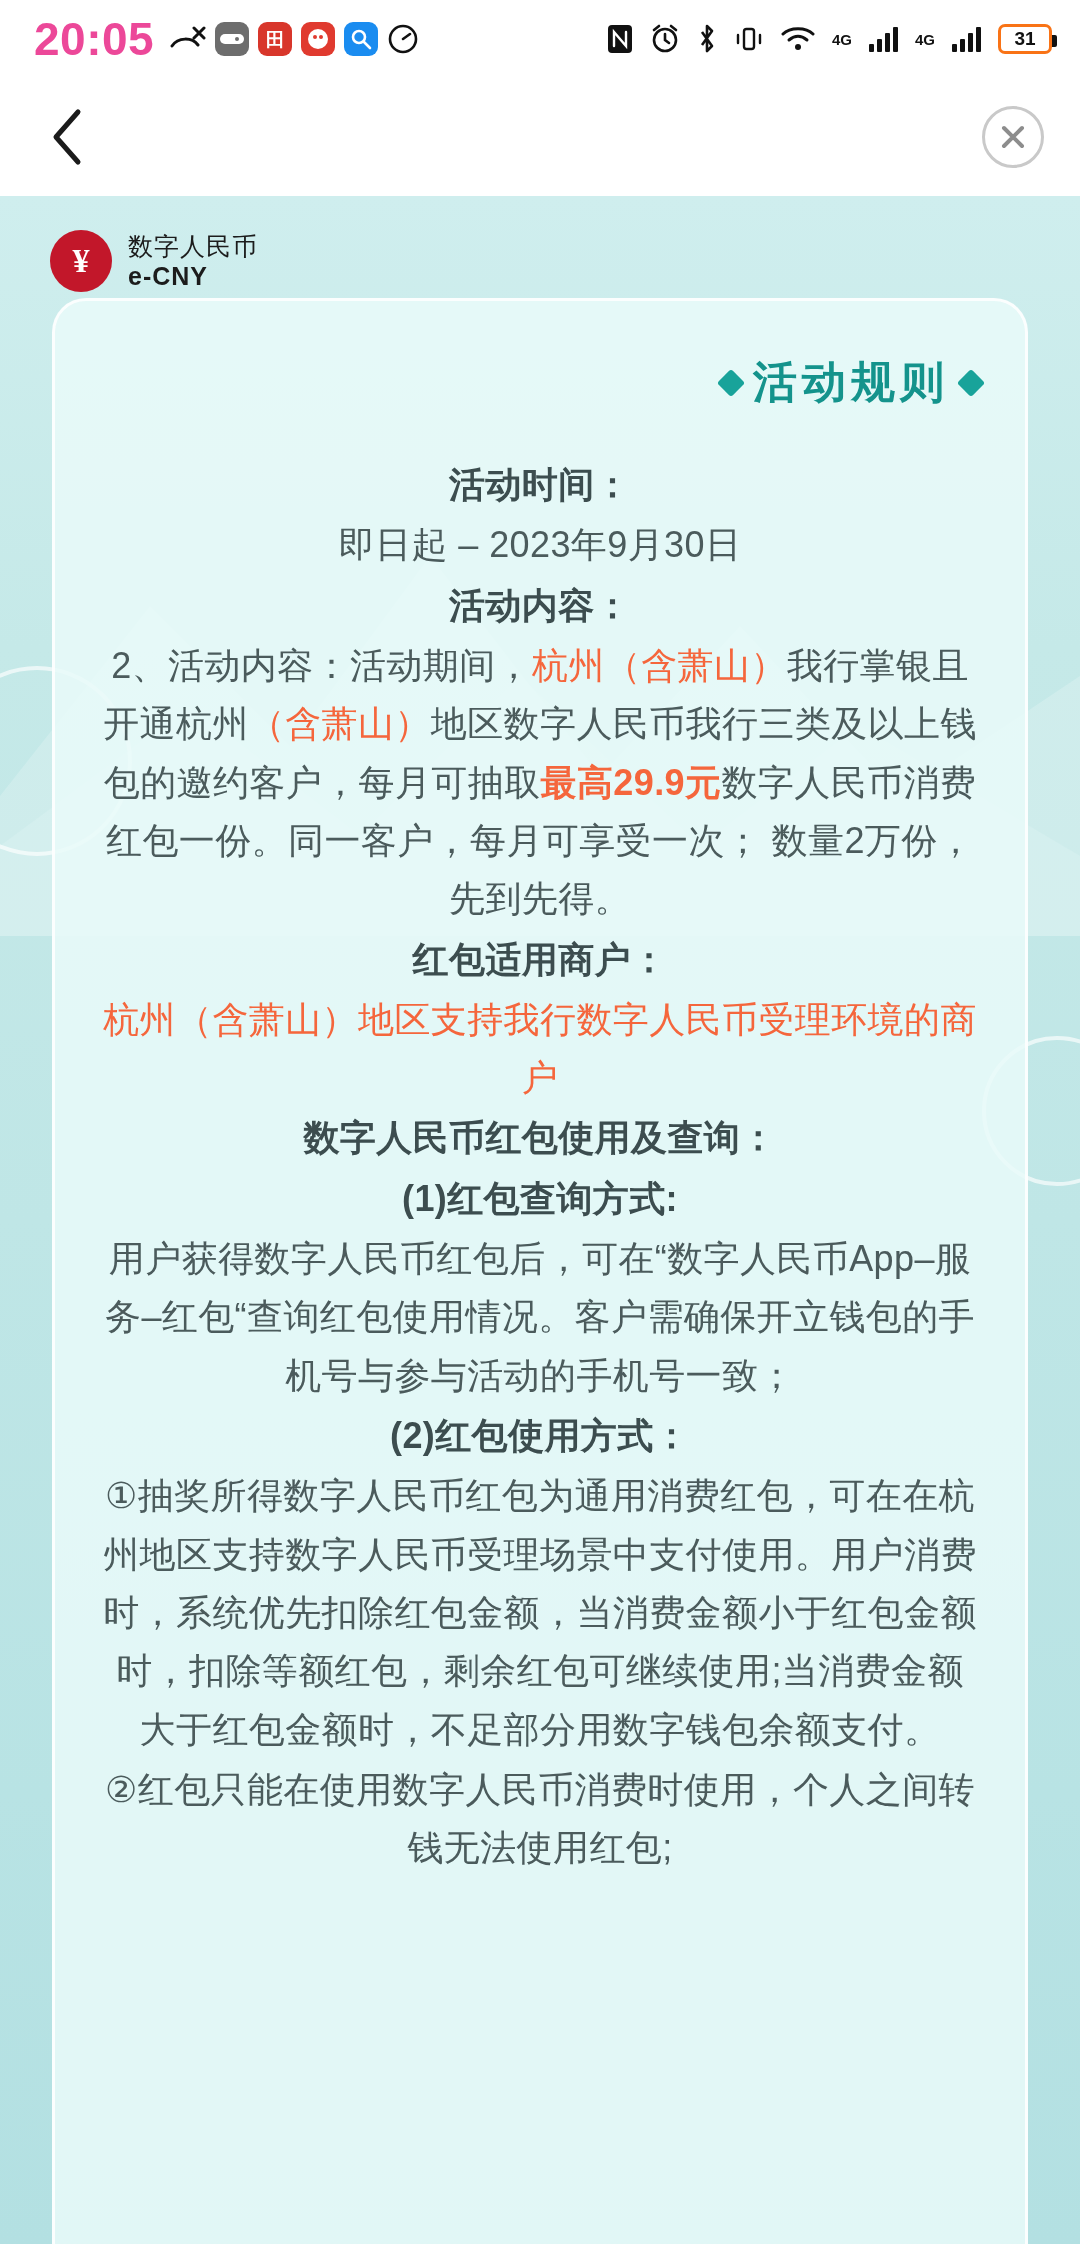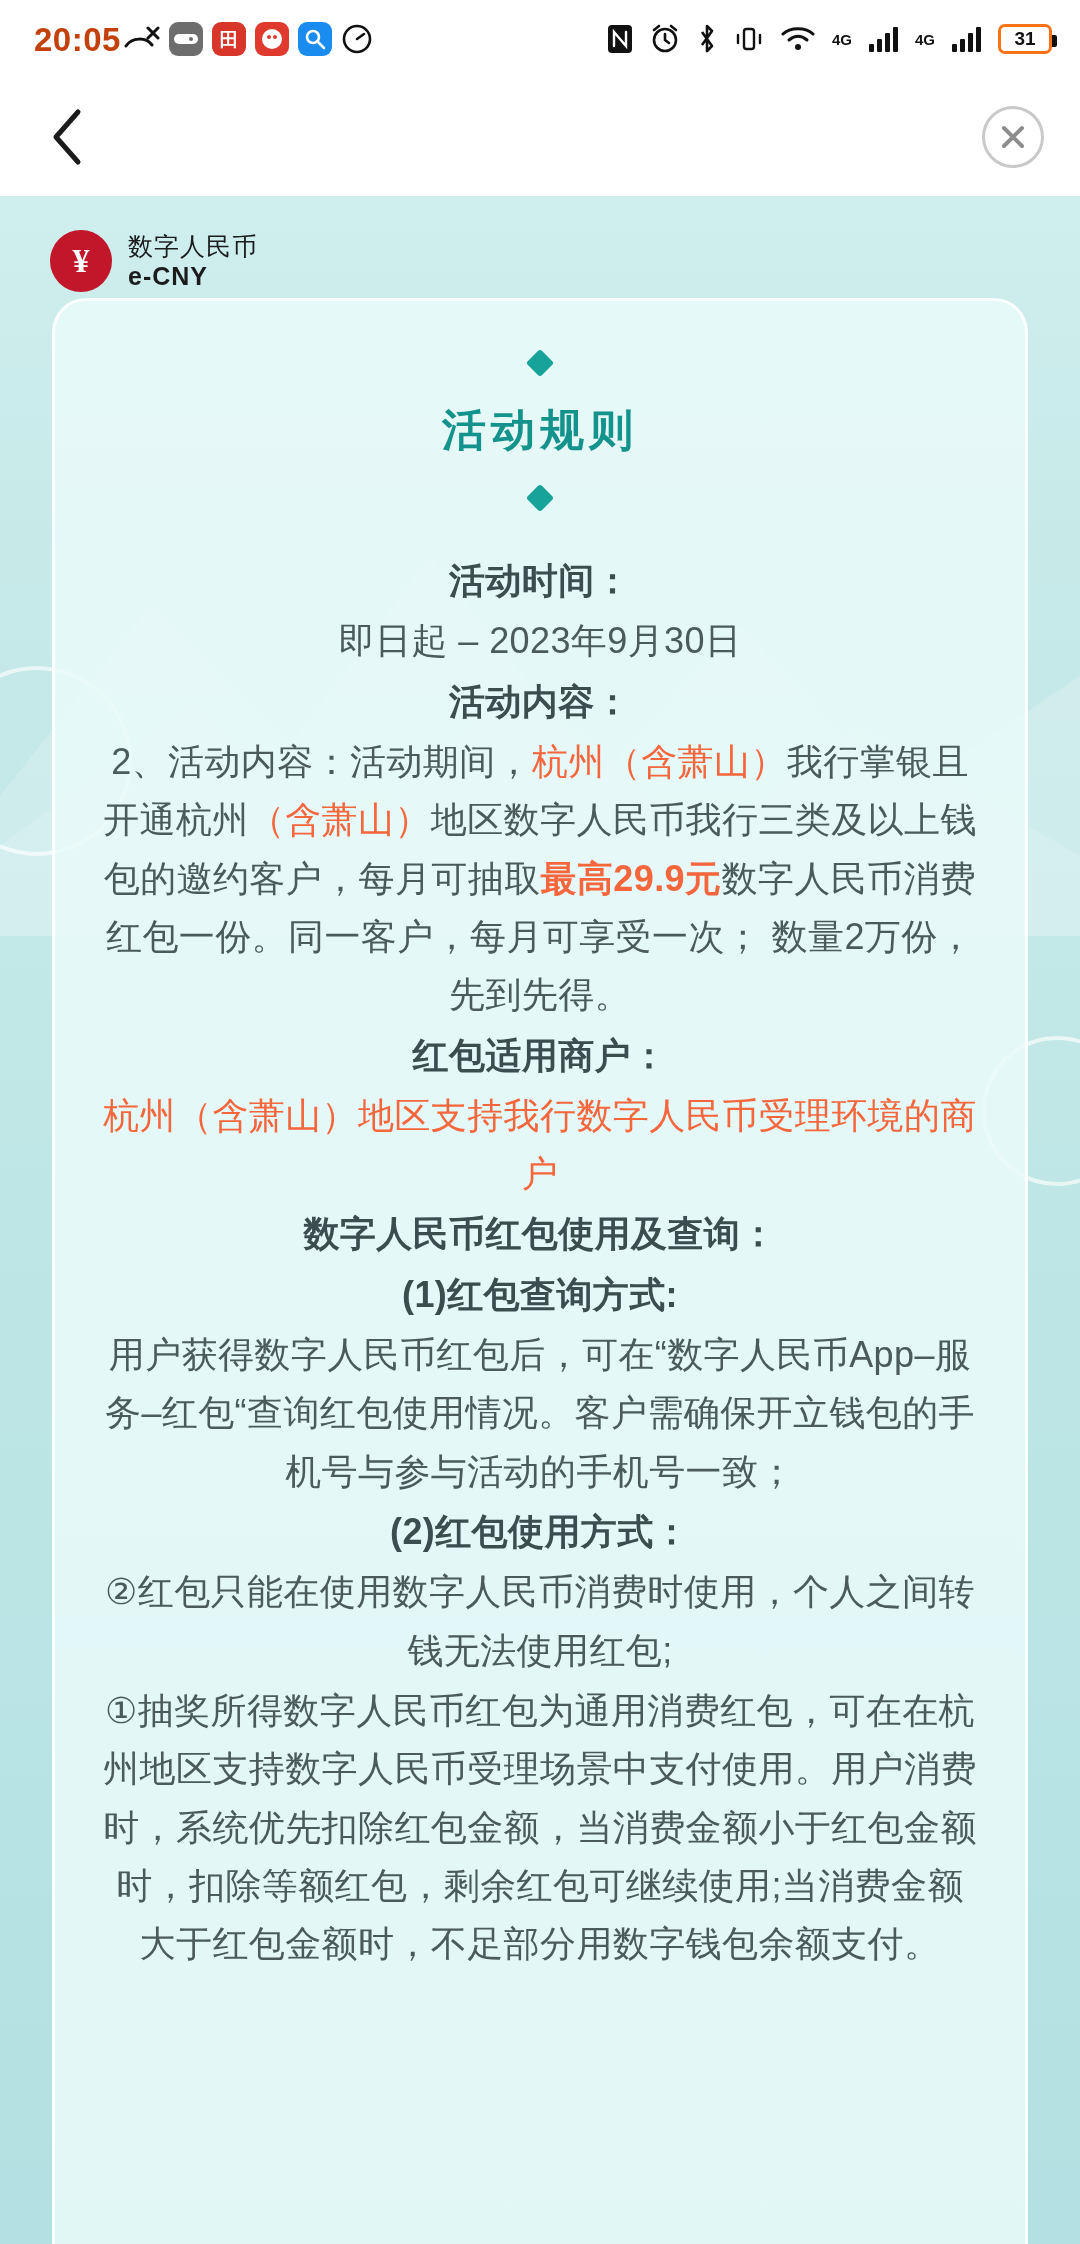--- a/index.html
+++ b/index.html
@@ -21,26 +21,26 @@
   
   .statusbar {
     position: relative;
     height: 78px;
     background: #ffffff;
     display: flex;
     align-items: center;
     padding: 0 28px 0 34px;
   }
   .status-time {
-    font-size: 33px;
-    font-weight: bold;
-    color: #c2410c;
+    font-size: 46px;
+    font-weight: bold;
+    color: #ec4899;
     letter-spacing: 0.5px;
     line-height: 1;
-    margin-right: 3px;
+    margin-right: 16px;
   }
   .status-left-icons {
     display: flex;
     align-items: center;
     gap: 9px;
   }
   .status-right {
     margin-left: auto;
     display: flex;
     align-items: center;
@@ -182,23 +182,22 @@
     background: rgba(233, 250, 249, 0.86);
     border: 3px solid rgba(255,255,255,0.85);
     border-radius: 34px;
     padding: 52px 44px 0 44px;
     z-index: 3;
   }
   .card-title {
     display: flex;
     align-items: center;
     justify-content: flex-end;
-    gap: 28px;
+    gap: 12px;
     margin-bottom: 44px;
-    flex-direction: column;
   }
   .diamond {
     width: 20px; height: 20px;
     background: #18a39a;
     transform: rotate(45deg);
     border-radius: 3px;
   }
   .card-title h1 {
     font-size: 44px;
     color: #14938c;
@@ -361,18 +360,18 @@
 
         <p class="h-sub">红包适用商户：</p>
         <p class="hl">杭州（含萧山）地区支持我行数字人民币受理环境的商户</p>
 
         <p class="h-sub">数字人民币红包使用及查询：</p>
 
         <p class="h-sub">(1)红包查询方式:</p>
         <p>用户获得数字人民币红包后，可在“数字人民币App–服务–红包“查询红包使用情况。客户需确保开立钱包的手机号与参与活动的手机号一致；</p>
 
         <p class="h-sub">(2)红包使用方式：</p>
+        <p>①抽奖所得数字人民币红包为通用消费红包，可在在杭州地区支持数字人民币受理场景中支付使用。用户消费时，系统优先扣除红包金额，当消费金额小于红包金额时，扣除等额红包，剩余红包可继续使用;当消费金额大于红包金额时，不足部分用数字钱包余额支付。</p>
         <p>②红包只能在使用数字人民币消费时使用，个人之间转钱无法使用红包;</p>
-        <p>①抽奖所得数字人民币红包为通用消费红包，可在在杭州地区支持数字人民币受理场景中支付使用。用户消费时，系统优先扣除红包金额，当消费金额小于红包金额时，扣除等额红包，剩余红包可继续使用;当消费金额大于红包金额时，不足部分用数字钱包余额支付。</p>
       </div>
     </div>
   </div>
 </div>
 
 </body></html>

